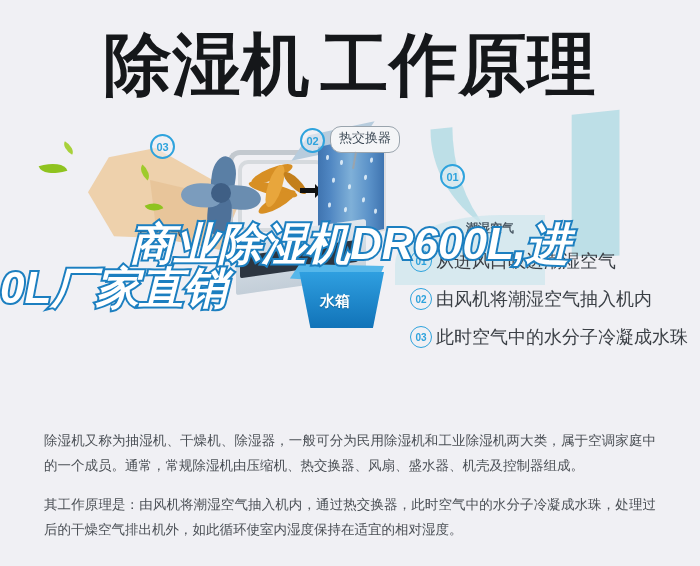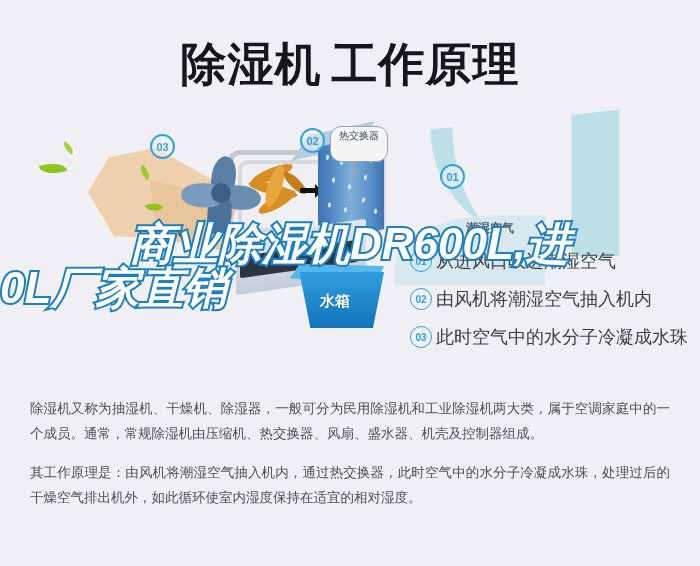--- a/index.html
+++ b/index.html
@@ -12,21 +12,21 @@
     position:relative;
   }
   #page{position:relative;width:700px;height:566px;background:#f0f0f4;overflow:hidden;}
 
   
   #banner{position:absolute;left:0;top:0;width:700px;height:400px;overflow:hidden;}
 
   #title{
     position:absolute;left:0;top:33px;width:700px;
     text-align:center;
-    font-size:46px;line-height:62px;
+    font-size:68px;line-height:62px;
     font-weight:bold;
     color:#15171a;
     letter-spacing:1px;
     white-space:nowrap;
     font-family:"Liberation Sans","DejaVu Sans",sans-serif;
   }
   #title .t2{margin-left:10px;}
 
   
   #illo{position:absolute;left:0;top:120px;width:700px;height:280px;}
@@ -169,21 +169,21 @@
     white-space:nowrap;
   }
   .illo-label.dry{left:135px;top:104px;font-family:Liberation Serif, serif;}
   .illo-label.wet{left:430px;top:100px;color:#4b5a66;margin-left:36px;}
 
   
   .callout{
     position:absolute;left:330px;top:6px;
     border:1.5px solid #9aa4ad;border-radius:11px;
     background:#f4f5f7;color:#3d4a56;
-    font-size:10px;padding:2px 8px 18px;
+    font-size:13px;padding:2px 8px 5px;
     font-family:"Liberation Sans","DejaVu Sans",sans-serif;
     white-space:nowrap;
   }
   .callout:after{
     content:"";position:absolute;left:24px;bottom:-17px;
     width:1.5px;height:17px;background:#9aa4ad;
     transform:rotate(10deg);transform-origin:top;
   }
 
   
@@ -211,21 +211,21 @@
     letter-spacing:0px;
     font-family:"Liberation Sans","DejaVu Sans",sans-serif;
     -webkit-text-stroke:4px #1c7fc0;
     paint-order:stroke fill;
     text-stroke:4px #1c7fc0;
   }
   #overlay span{display:block;}
   #overlay .ln3{text-align:left;}
 
   
-  #copy{position:absolute;left:0;top:396px;width:700px;padding:0 30px;box-sizing:border-box;}
+  #copy{position:absolute;left:0;top:428px;width:700px;padding:0 44px;box-sizing:border-box;}
   #copy p{
     margin:0 0 14px 0;
     font-size:13.5px;line-height:25px;
     color:#4a4f55;
     font-family:"Liberation Sans","DejaVu Sans",sans-serif;
     text-align:justify;
   }
   #copy p.p2{margin-bottom:2px;}
 </style>
 </head>

